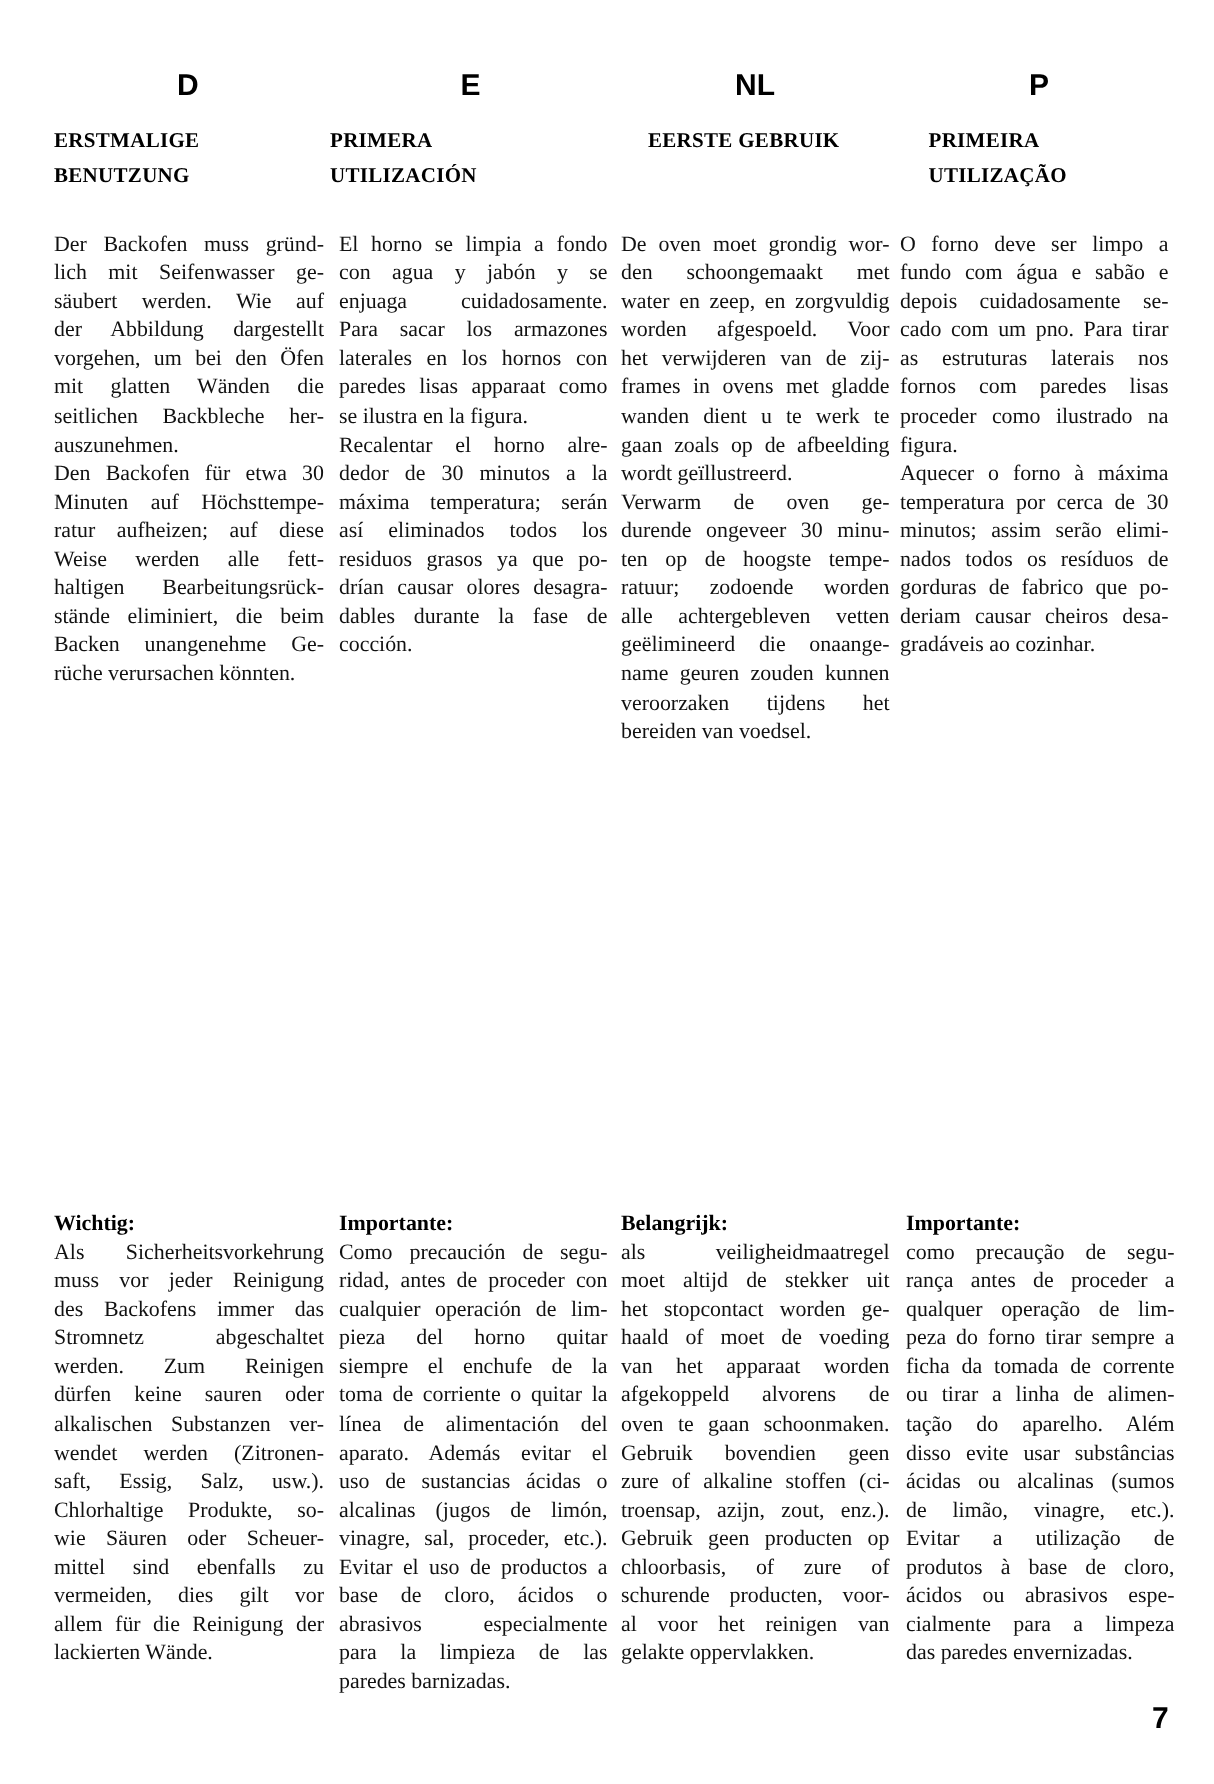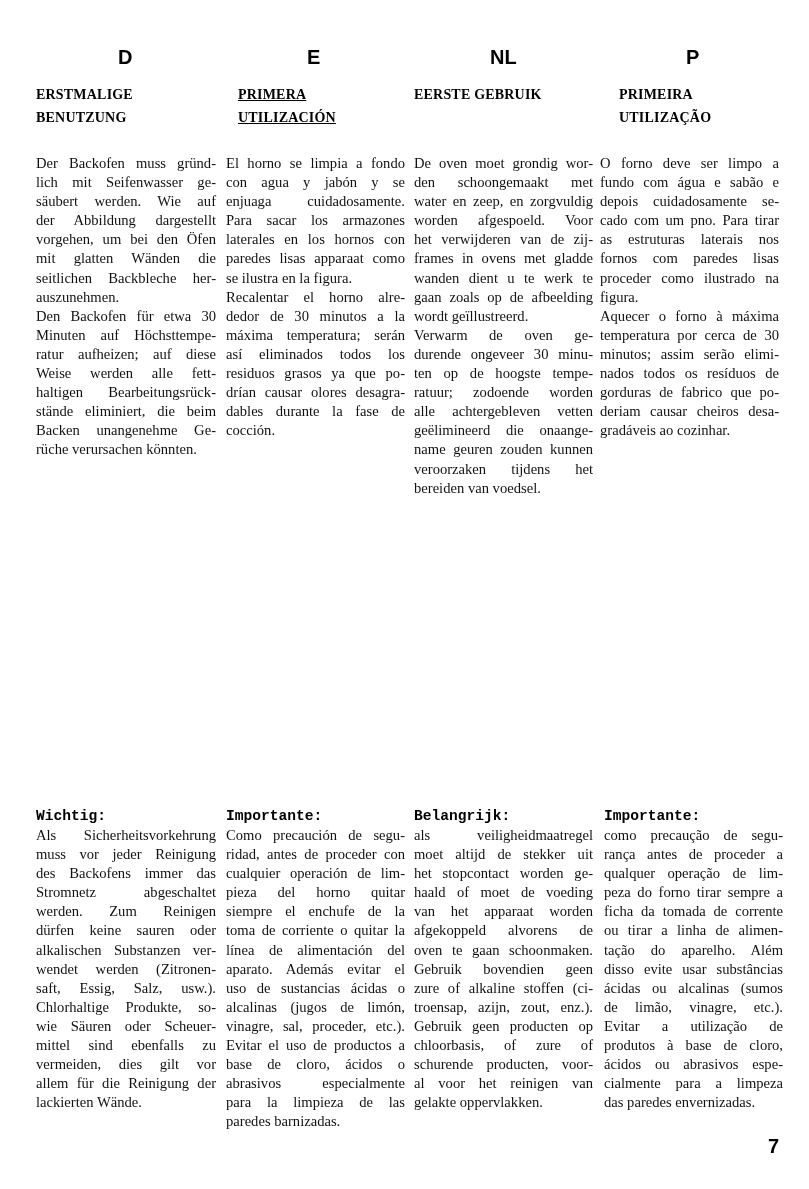--- a/index.html
+++ b/index.html
@@ -20,45 +20,45 @@
   .col {
     position: absolute; font-size: 14.6px; line-height: 19.1px;
     color: #111;
   }
   .col .ln {
     display: block; text-align: justify; text-align-last: justify;
     white-space: nowrap; height: 19.1px; overflow: visible;
   }
   .col .ln.last { text-align-last: left; }
   .heading {
-    font-weight: bold; font-size: 14.6px; line-height: 19px; display: block; color: #000; font-family: Liberation Mono, monospace;
+    font-weight: bold; font-size: 14.6px; line-height: 19px; display: block; color: #000;
   }
   .pagenum {
     position: absolute; left: 768px; top: 1135px;
     font-family: "Liberation Sans", "DejaVu Sans", sans-serif;
     font-weight: bold; font-size: 20px; color: #000;
   }
 </style>
 </head>
 <body>
 
 <div class="lang" style="left:118px;">D</div>
 <div class="lang" style="left:307px;">E</div>
 <div class="lang" style="left:490px;">NL</div>
 <div class="lang" style="left:686px;">P</div>
 
 <div class="title" style="left:36px;">
   <div>ERSTMALIGE</div>
   <div>BENUTZUNG</div>
 </div>
-<div class="title" style="left:238px;text-decoration:underline;">
+<div class="title" style="left:220px;">
   <div>PRIMERA</div>
   <div>UTILIZACIÓN</div>
 </div>
-<div class="title" style="left:414px;">
+<div class="title" style="left:432px;">
   <div>EERSTE GEBRUIK</div>
 </div>
 <div class="title" style="left:600px;margin-left:19px;">
   <div>PRIMEIRA</div>
   <div>UTILIZAÇÃO</div>
 </div>
 
 <div class="col intro" style="left:36px; top:154px; width:180px;">
     <span class="ln">Der Backofen muss gründ-</span>
     <span class="ln">lich mit Seifenwasser ge-</span>

